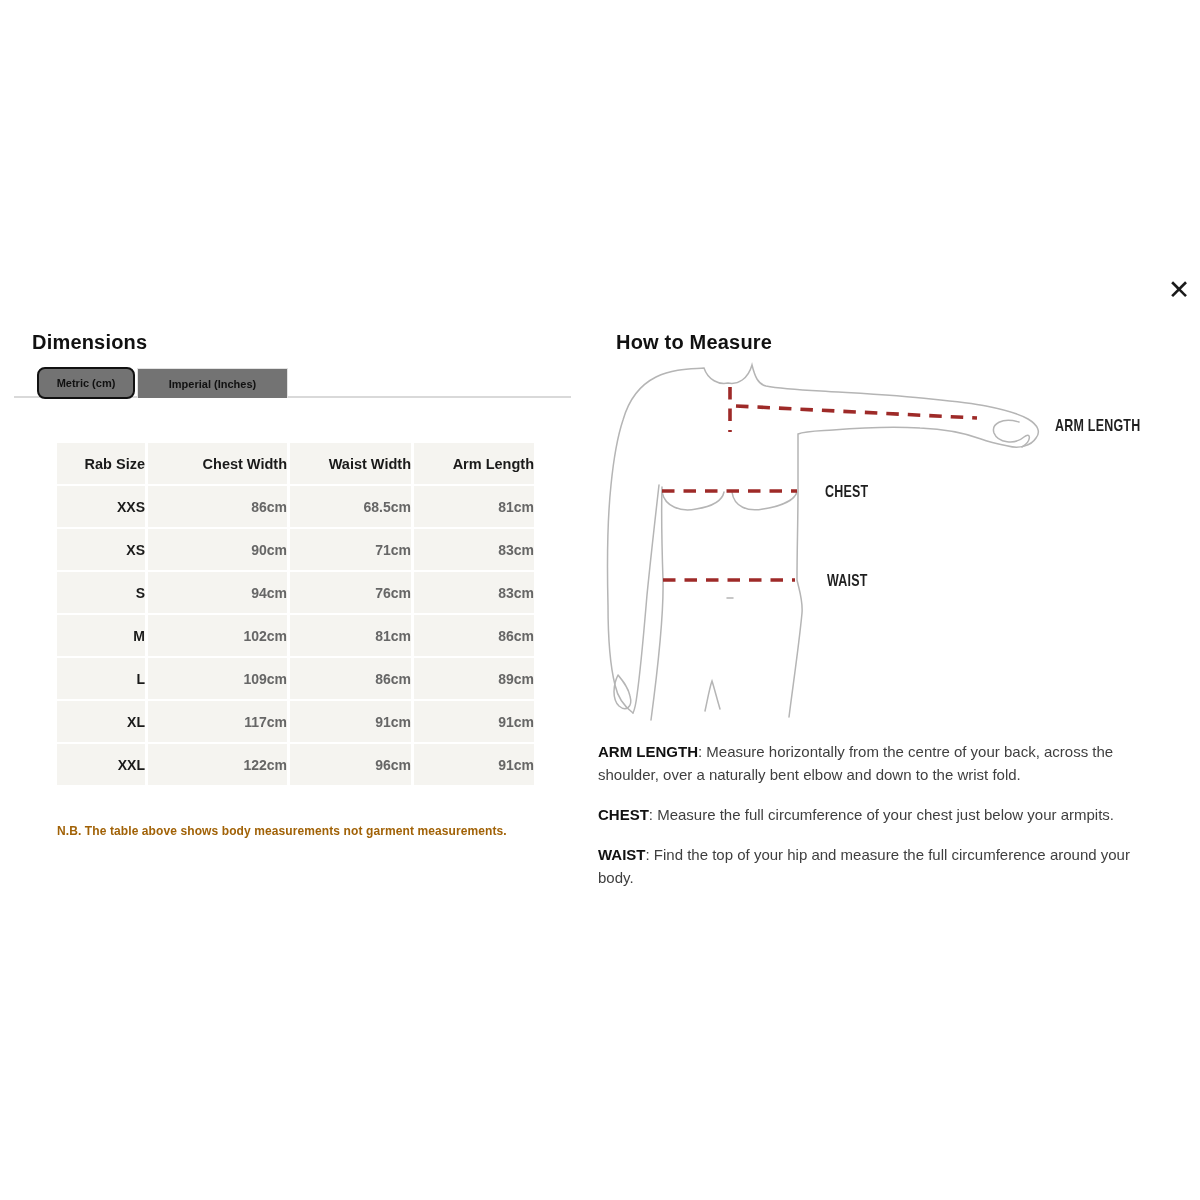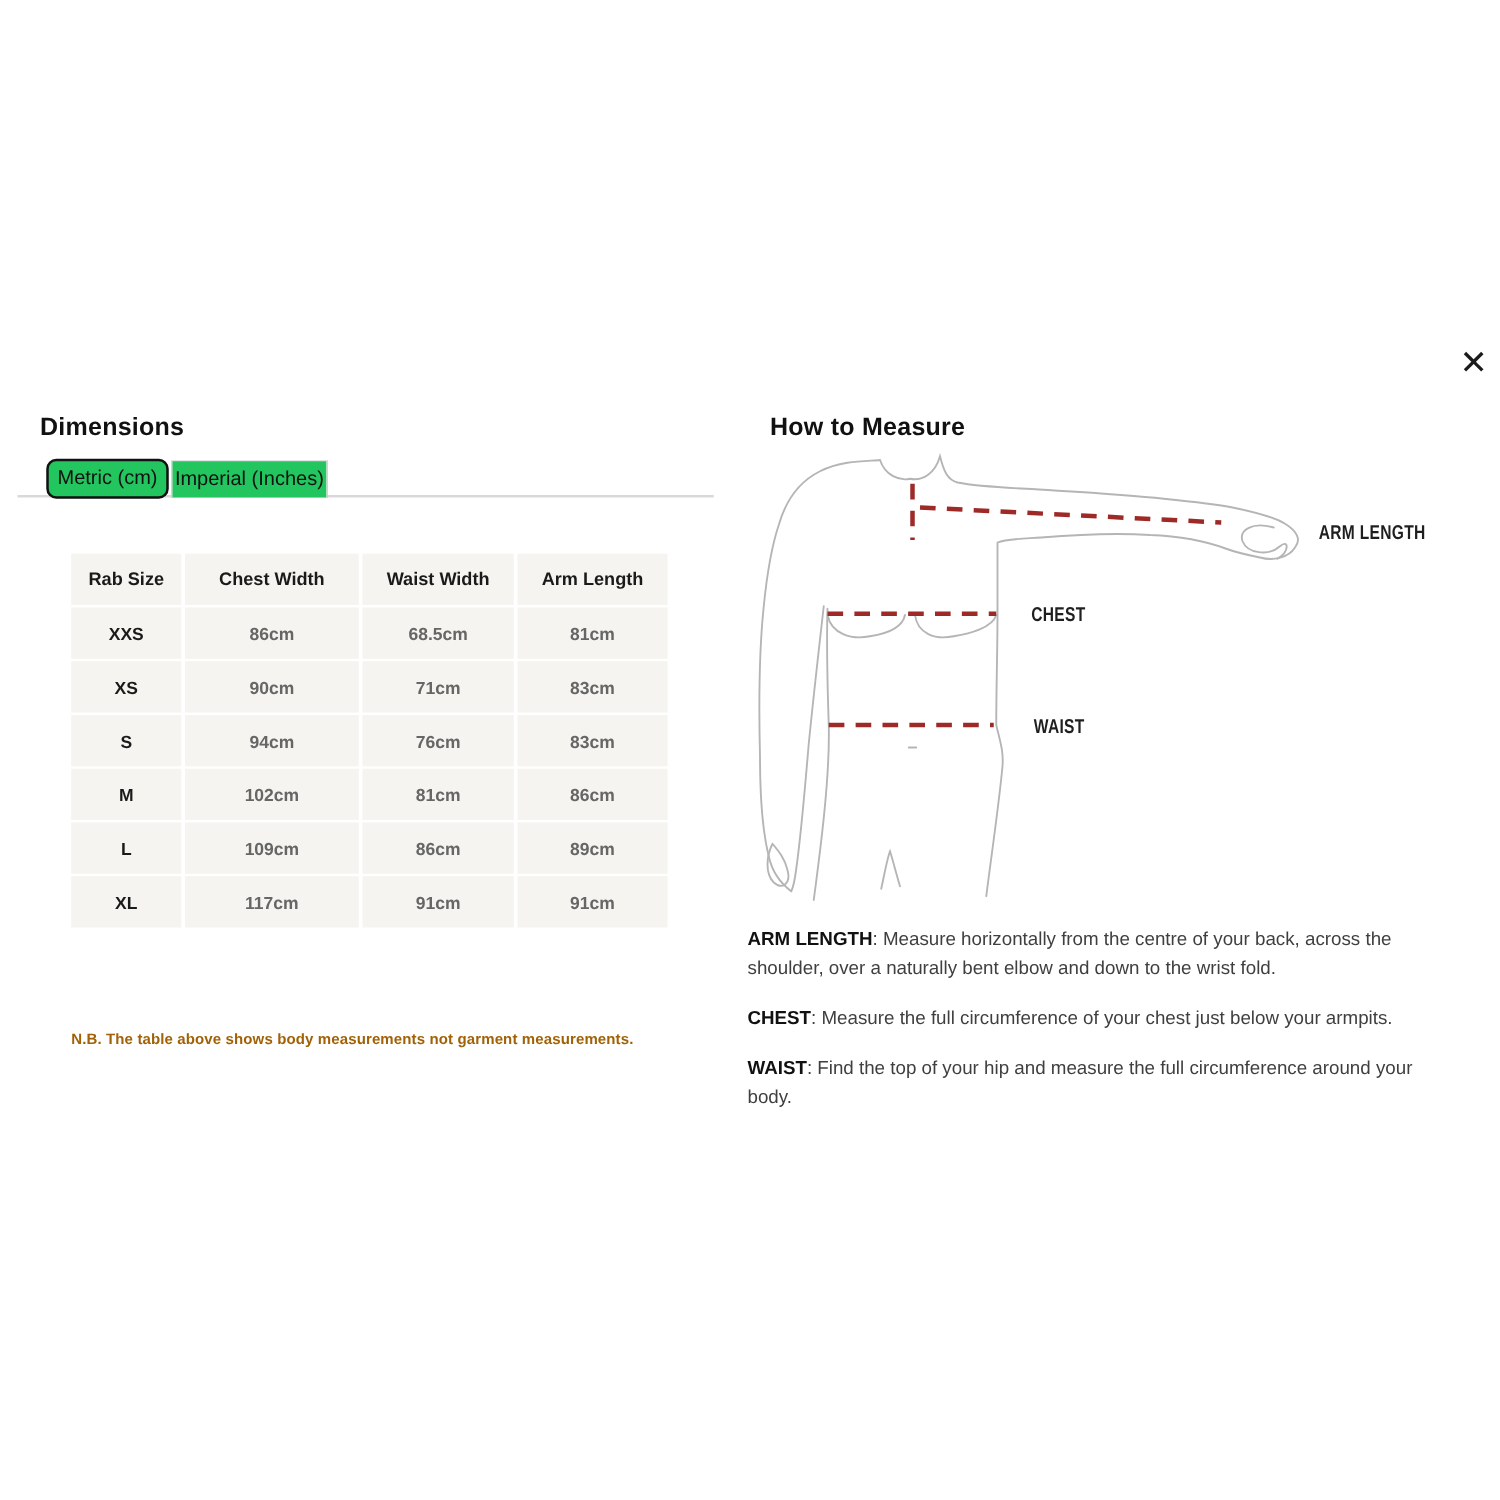--- a/index.html
+++ b/index.html
@@ -20,39 +20,39 @@
   .section-title{
     font-size:20px;font-weight:700;color:#111;letter-spacing:.2px;
     margin:18px;line-height:24px;
   }
   #dimensions-title{left:14px;top:312px;}
   #measure-title{left:598px;top:312px;}
 
   
   .tabs-rule{left:14px;top:396px;width:557px;height:2px;background:#d9d9d9;}
   .tab{
-    box-sizing:border-box;height:30px;top:368px;background:#22c55e;
+    box-sizing:border-box;height:30px;top:368px;background:#737373;
     display:flex;align-items:center;justify-content:center;
-    font-size:16px;font-weight:400;color:#111;cursor:pointer;white-space:nowrap;
+    font-size:11px;font-weight:700;color:#111;cursor:pointer;white-space:nowrap;
   }
   .tab-active{
     left:37px;width:98px;border:2px solid #111;border-radius:8px;
     top:367px;height:32px;z-index:3;
   }
   .tab-inactive{
-    left:137px;width:125px;border:1px solid #e2e2e2;border-bottom:none;z-index:2;
+    left:137px;width:151px;border:1px solid #e2e2e2;border-bottom:none;z-index:2;
   }
 
   
   .size-table{
     left:54px;top:441px;
   }
   table{border-collapse:separate;border-spacing:3px 2px;table-layout:fixed;}
   th,td{
-    background:#f5f4f0;height:41px;text-align:center;vertical-align:middle;
+    background:#f5f4f0;height:41px;text-align:right;vertical-align:middle;
     font-size:14px;padding:0;
   }
   th{font-weight:700;color:#1a1a1a;font-size:14.5px;}
   td.size-cell{font-weight:700;color:#1a1a1a;}
   td.val-cell{font-weight:700;color:#666;}
 
   .table-note{
     left:57px;top:824px;font-size:12px;font-weight:700;color:#a16207;
     letter-spacing:.1px;
   }
@@ -127,20 +127,26 @@
     <tr>
       <td class="size-cell">L</td>
       <td class="val-cell">109cm</td>
       <td class="val-cell">86cm</td>
       <td class="val-cell">89cm</td>
     </tr>
     <tr>
       <td class="size-cell">XL</td>
       <td class="val-cell">117cm</td>
       <td class="val-cell">91cm</td>
+      <td class="val-cell">91cm</td>
+    </tr>
+    <tr>
+      <td class="size-cell">XXL</td>
+      <td class="val-cell">122cm</td>
+      <td class="val-cell">96cm</td>
       <td class="val-cell">91cm</td>
     </tr>
   </tbody>
     </table>
 </div>
 
 <div class="abs table-note">N.B. The table above shows body measurements not garment measurements.</div>
 
 <svg class="abs diagram" width="560" height="380" viewBox="0 0 560 380">
   <g fill="none" stroke="#b5b5b5" stroke-width="1.5" stroke-linecap="round">

